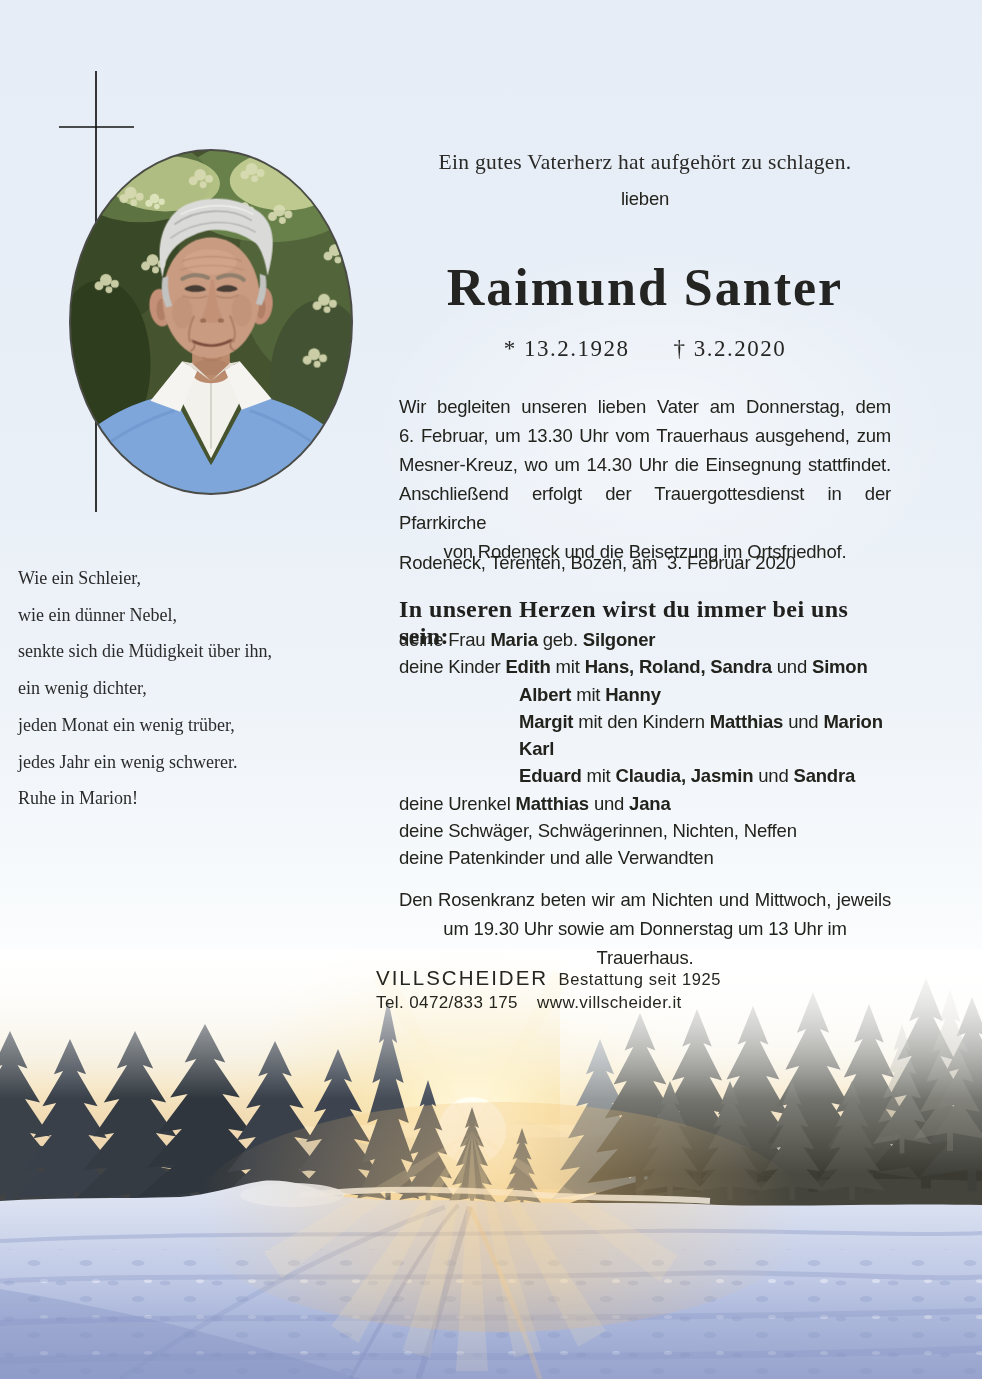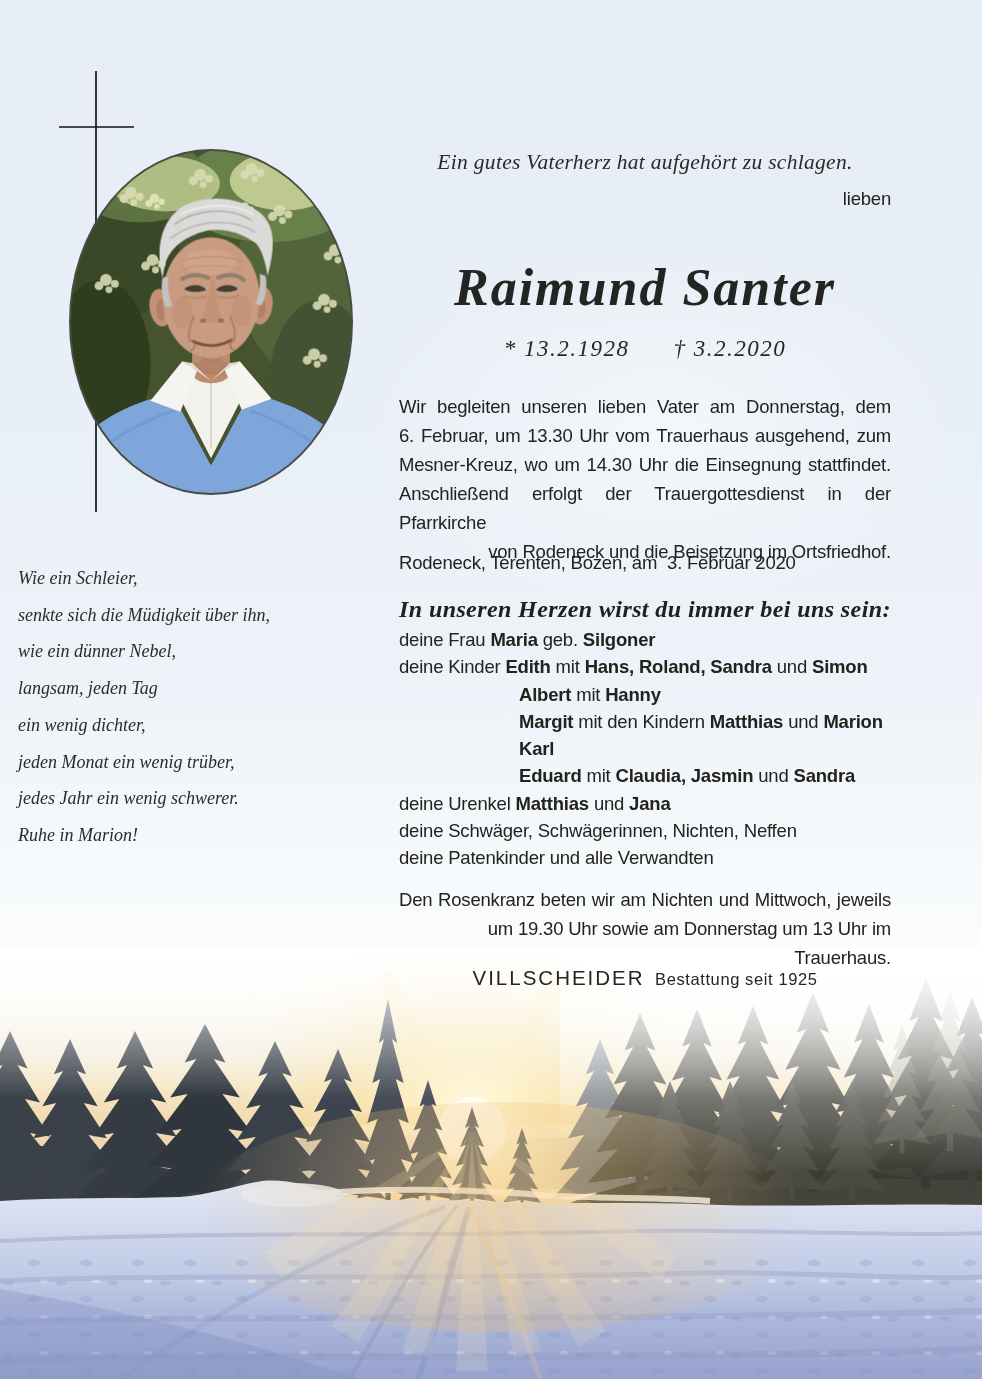--- a/index.html
+++ b/index.html
@@ -9,38 +9,38 @@
     background:
       radial-gradient(ellipse 420px 260px at 660px 430px, rgba(255,255,255,.5), rgba(255,255,255,0) 70%),
       linear-gradient(180deg,#e7edf6 0%,#e9eff7 30%,#eef3f9 50%,#f7fafc 64%,#ffffff 74%);
   }
   .abs{position:absolute;}
   .z2{z-index:2;}
   
   .rcol{left:399px;width:492px;}
   .body-sans{font-size:18.5px;letter-spacing:-0.2px;line-height:28.9px;color:#23231e;}
   .jline{text-align:justify;text-align-last:justify;}
-  .lline{text-align:right;}
-  .script{font-family:"Liberation Serif","DejaVu Serif",serif;font-style:italic;}
+  .lline{text-align:center;}
+  .script{font-family:"Liberation Serif","DejaVu Serif",serif;}
   .motto{top:150px;font-size:21.5px;text-align:center;color:#2a2a28;letter-spacing:.3px;}
   .intro{top:182px;line-height:33.8px;}
   .deceased-name{top:258px;text-align:center;font-size:52px;font-weight:bold;letter-spacing:2px;color:#242422;}
   .dates{top:336px;text-align:center;font-size:23px;letter-spacing:1.5px;color:#262624;}
   .dates .death-part{margin-left:44px;}
   .funeral{top:393px;}
   .place-date{top:552px;font-size:18.5px;letter-spacing:-0.2px;}
   .hearts{top:596px;font-size:24px;font-weight:bold;letter-spacing:.4px;color:#20201e;}
   .family{top:626px;line-height:27.3px;font-size:18.5px;letter-spacing:-0.2px;}
   .fam-indent{margin-left:120px;}
   .b{font-weight:bold;}
   .rosary{top:886px;}
   
   .poem{left:18px;top:560px;width:360px;text-align:left;font-size:18px;line-height:36.7px;color:#2b2b2b;}
   
-  .footer{left:399px;top:966px;width:492px;text-align:center;z-index:3;color:#262620;}
+  .footer{left:376px;top:966px;width:492px;z-index:3;color:#262620;}
   .fh-name{font-size:20.5px;letter-spacing:2px;}
   .fh-tag{font-size:16.5px;letter-spacing:.6px;margin-left:6px;}
   .fh-line2{font-size:17px;letter-spacing:.4px;margin-top:3px;}
   .fh-phone{margin-right:14px;}
   
   .photo{left:69px;top:149px;width:284px;height:346px;border:2px solid #4b4b49;border-radius:50%;
          overflow:hidden;box-sizing:border-box;background:#46532f;}
   .photo svg{display:block;}
   
   .cross{left:50px;top:60px;z-index:1;}
@@ -138,23 +138,22 @@
       <path d="M160,166 C165,177 167,186 163,193" stroke="#a5765c" stroke-width="2" fill="none" opacity=".7"></path>
       <path d="M123,192 C136,198 148,198 161,191" stroke="#7c4f3e" stroke-width="2.6" fill="none" stroke-linecap="round"></path>
       <path d="M121,190 C127,196 124,200 120,202" stroke="#96674f" stroke-width="1.6" fill="none" opacity=".7"></path>
       <path d="M163,189 C158,196 161,200 165,201" stroke="#96674f" stroke-width="1.6" fill="none" opacity=".7"></path>
       <path d="M132,208 C138,212 146,212 152,208" stroke="#a87a5e" stroke-width="2" fill="none" opacity=".6"></path>
     </svg>
   </div>
 
   <div class="abs z2 poem script">
     <div>Wie ein Schleier,</div>
+    <div>wie ein dünner Nebel,</div>
     <div>senkte sich die Müdigkeit über ihn,</div>
-    <div>wie ein dünner Nebel,</div>
-    <div>langsam, jeden Tag</div>
     <div>ein wenig dichter,</div>
     <div>jeden Monat ein wenig trüber,</div>
     <div>jedes Jahr ein wenig schwerer.</div>
     <div>Ruhe in Marion!</div>
   </div>
 
   <div class="abs z2 rcol motto script">Ein gutes Vaterherz hat aufgehört zu schlagen.</div>
 
   <div class="abs z2 rcol intro body-sans">
     <div class="lline">lieben</div>
@@ -192,20 +191,24 @@
 
   <div class="abs z2 rcol rosary body-sans">
     <div class="jline">Den Rosenkranz beten wir am Nichten und Mittwoch, jeweils</div>
     <div class="lline">um 19.30 Uhr sowie am Donnerstag um 13 Uhr im Trauerhaus.</div>
   </div>
 
   <div class="abs footer">
     <div>
       <span class="fh-name">VILLSCHEIDER</span>
       <span class="fh-tag">Bestattung seit 1925</span>
+    </div>
+    <div class="fh-line2">
+      <span class="fh-phone">Tel. 0472/833 175</span>
+      <span>www.villscheider.it</span>
     </div>
   </div>
 
   <svg class="abs landscape" width="982" height="430" viewBox="0 0 982 430">
     <defs>
       <linearGradient id="ls-sky" x1="0" y1="0" x2="0" y2="1">
         <stop offset="0" stop-color="#ffffff"></stop>
         <stop offset=".36" stop-color="#f4eedd"></stop>
         <stop offset=".48" stop-color="#f6e6c4"></stop>
         <stop offset=".58" stop-color="#f1dbb4"></stop>

